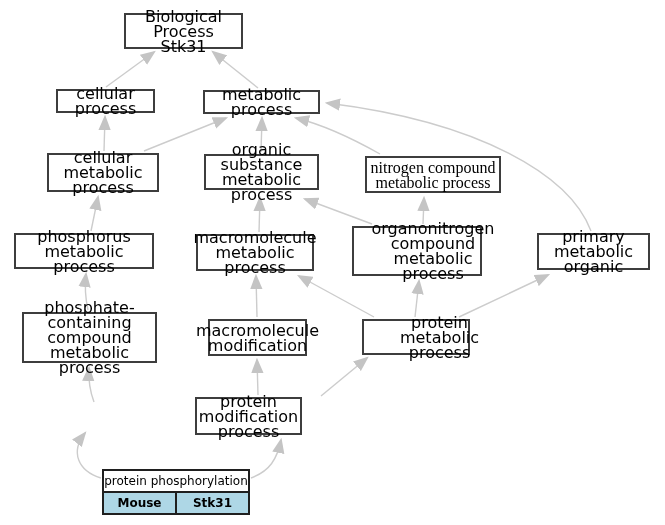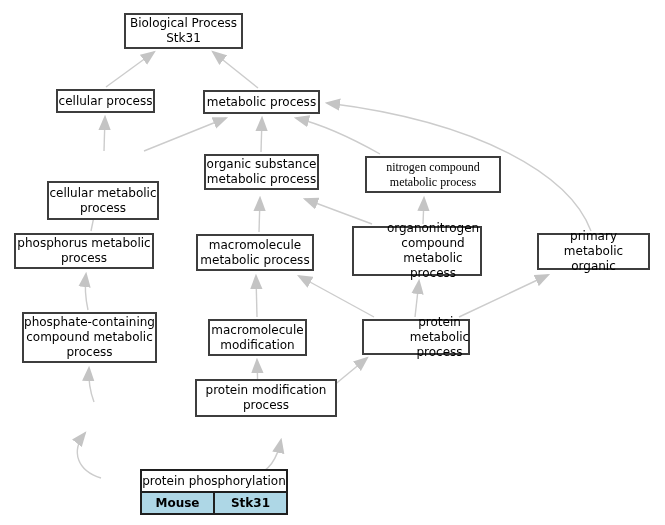--- a/index.html
+++ b/index.html
@@ -24,31 +24,31 @@
   .edge{stroke:var(--edge-line);stroke-width:1.4;fill:none;}
   .arrow-tip{fill:var(--arrowhead);}
   .node{
     position:absolute;
     box-sizing:border-box;
     background:var(--node-fill);
     border:2px solid var(--node-border);
     display:flex;align-items:center;justify-content:center;
     text-align:center;
     color:var(--text-color);
-    font-size:12px;line-height:15px;
+    font-size:16px;line-height:15px;
     white-space:pre-line;
   }
   .gene-node{
     position:absolute;
     box-sizing:border-box;
     border:2px solid var(--gene-border);
     background:var(--node-fill);
     display:flex;flex-direction:column;
     color:var(--text-color);
-    font-size:12px;line-height:15px;margin-left:38px;
+    font-size:12px;line-height:15px;
   }
   .gene-term{
     flex:1;display:flex;align-items:center;justify-content:center;
     background:var(--node-fill);
     border-bottom:2px solid var(--gene-border);
     text-align:center;
   }
   .gene-cells{flex:1;display:flex;font-weight:bold;}
   .gene-cell{
     flex:1;display:flex;align-items:center;justify-content:center;
@@ -91,21 +91,21 @@
     <path class="edge" d="M251,478 C270,471 277,459 281,440" marker-end="url(#arrow)"></path>
   </svg>
 
   <div class="node" style="left:124px;top:13px;width:119px;height:36px;">Biological Process
 Stk31</div>
 
   <div class="node" style="left:56px;top:89px;width:99px;height:24px;">cellular process</div>
 
   <div class="node" style="left:203px;top:90px;width:117px;height:24px;">metabolic process</div>
 
-  <div class="node" style="left:47px;top:153px;width:112px;height:39px;margin-top:28px;">cellular metabolic
+  <div class="node" style="left:47px;top:153px;width:112px;height:39px;">cellular metabolic
 process</div>
 
   <div class="node" style="left:204px;top:154px;width:115px;height:36px;">organic substance
 metabolic process</div>
 
   <div class="node" style="left:365px;top:156px;width:136px;height:37px;font-family:Liberation Serif, serif;">nitrogen compound
 metabolic process</div>
 
   <div class="node" style="left:14px;top:233px;width:140px;height:36px;">phosphorus metabolic
 process</div>
@@ -124,21 +124,21 @@
 compound metabolic
 process</div>
 
   <div class="node" style="left:208px;top:319px;width:99px;height:37px;">macromolecule
 modification</div>
 
   <div class="node" style="left:362px;top:319px;width:108px;height:36px;padding-left:47px;">protein metabolic
 process</div>
 
 
-  <div class="node" style="left:195px;top:379px;width:142px;height:38px;">protein modification
+  <div class="node" style="left:195px;top:397px;width:107px;height:38px;">protein modification
 process</div>
 
   <div class="gene-node" style="left:102px;top:469px;width:148px;height:46px;">
     <div class="gene-term">protein phosphorylation</div>
     <div class="gene-cells">
       <div class="gene-cell">Mouse</div>
       <div class="gene-cell">Stk31</div>
     </div>
   </div>
 

